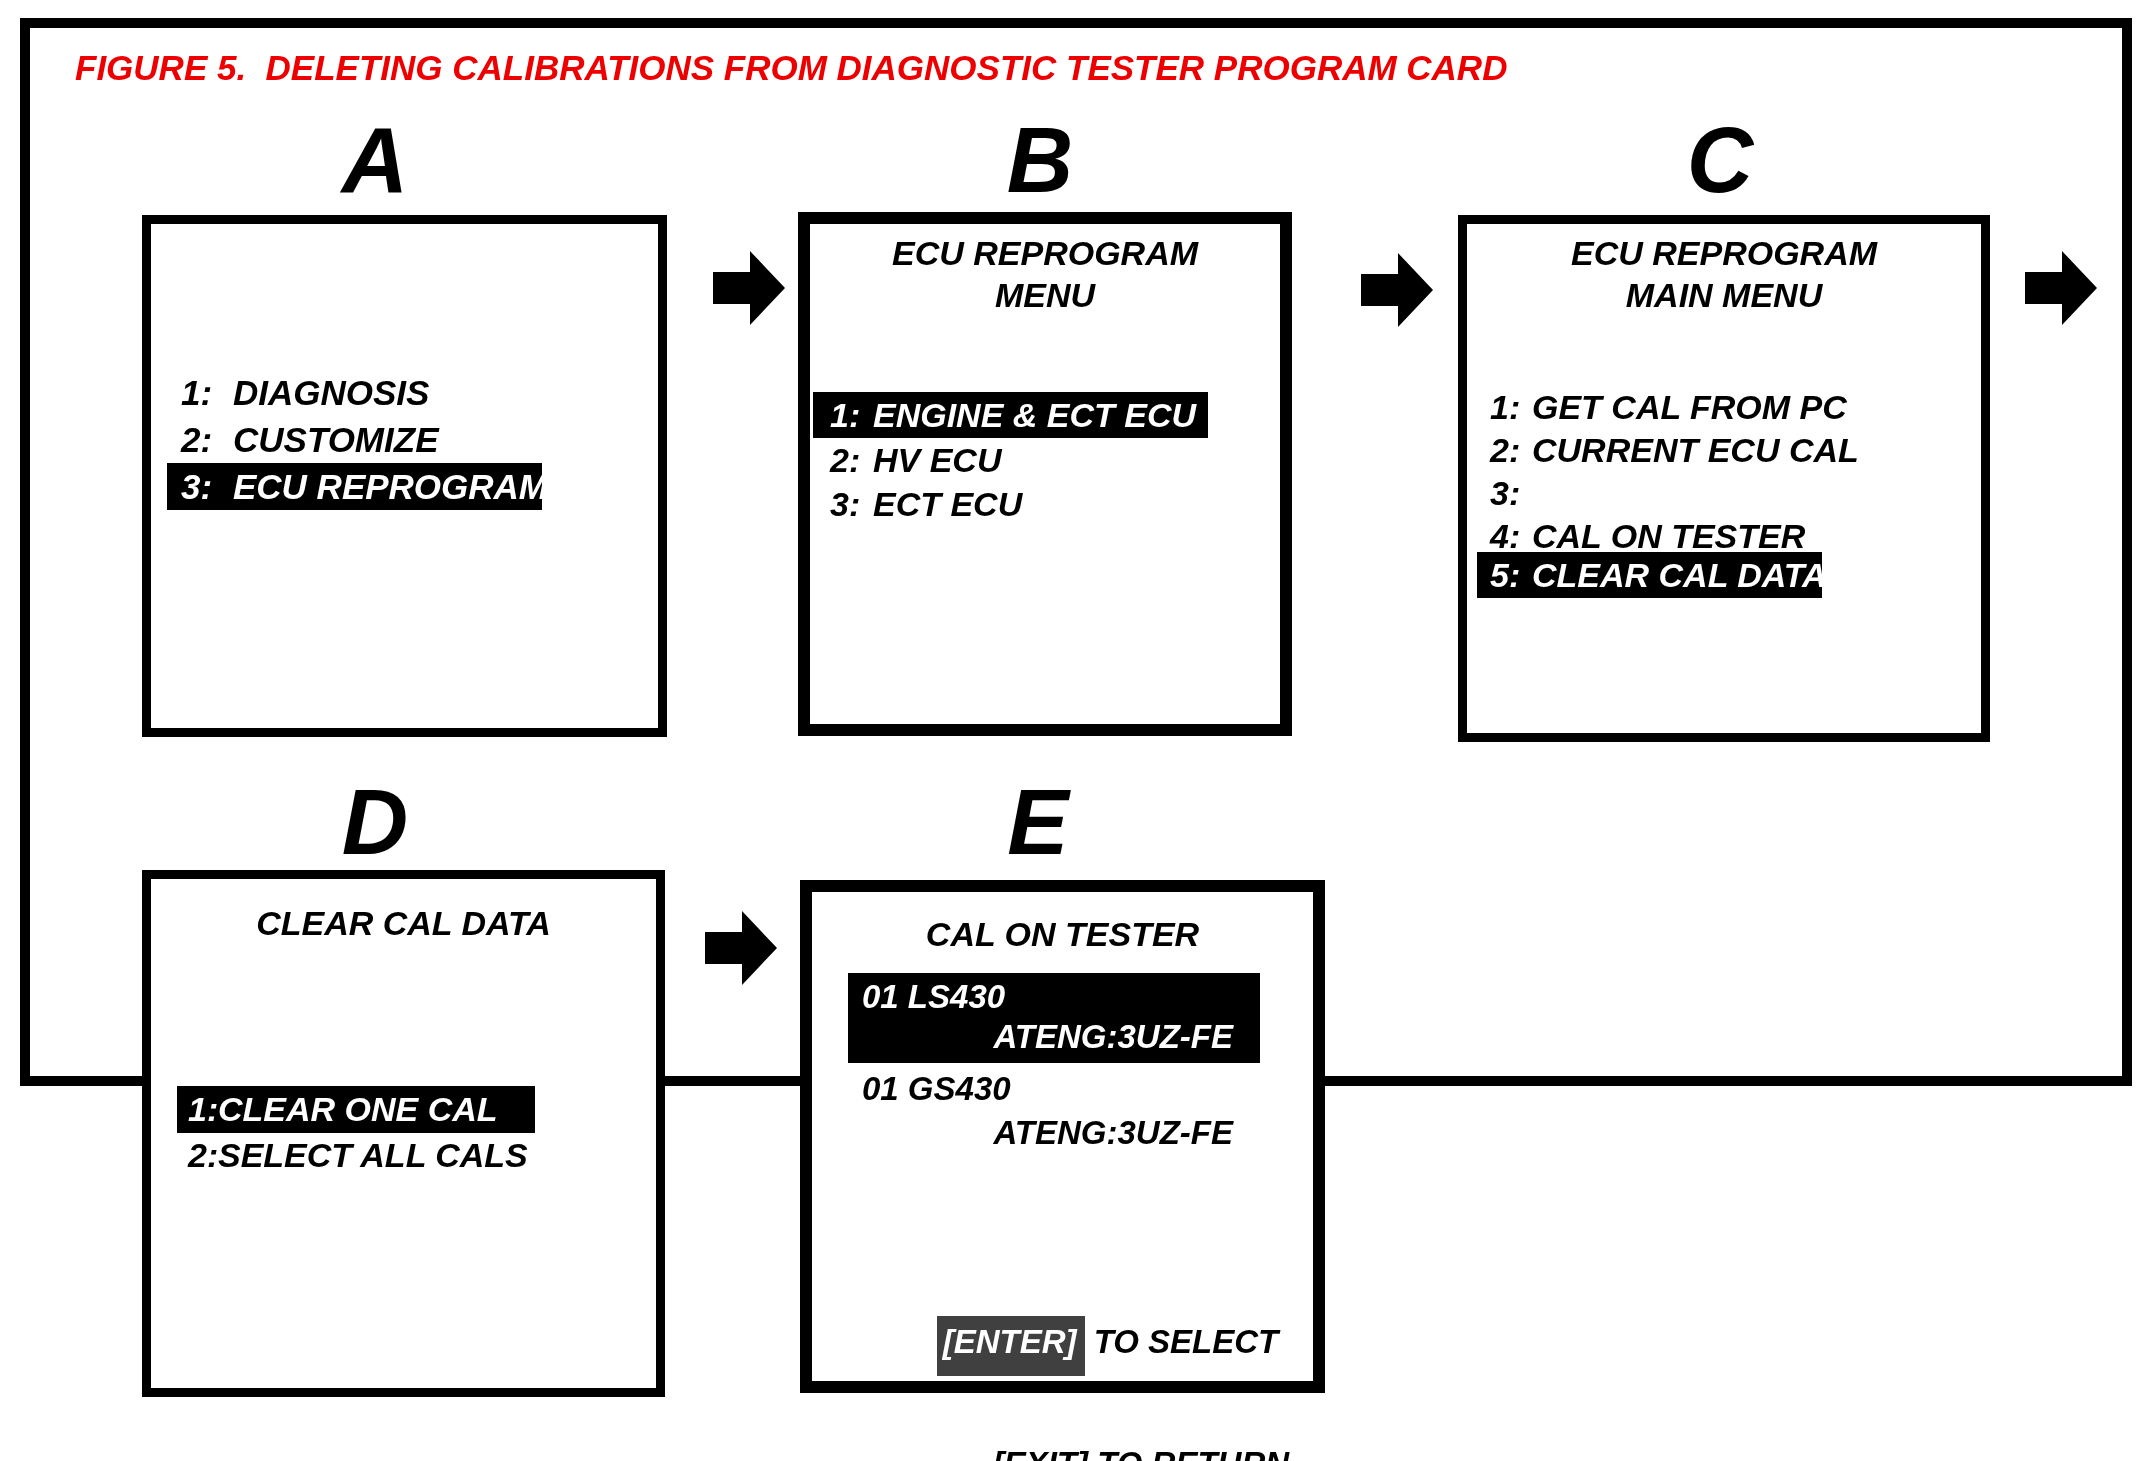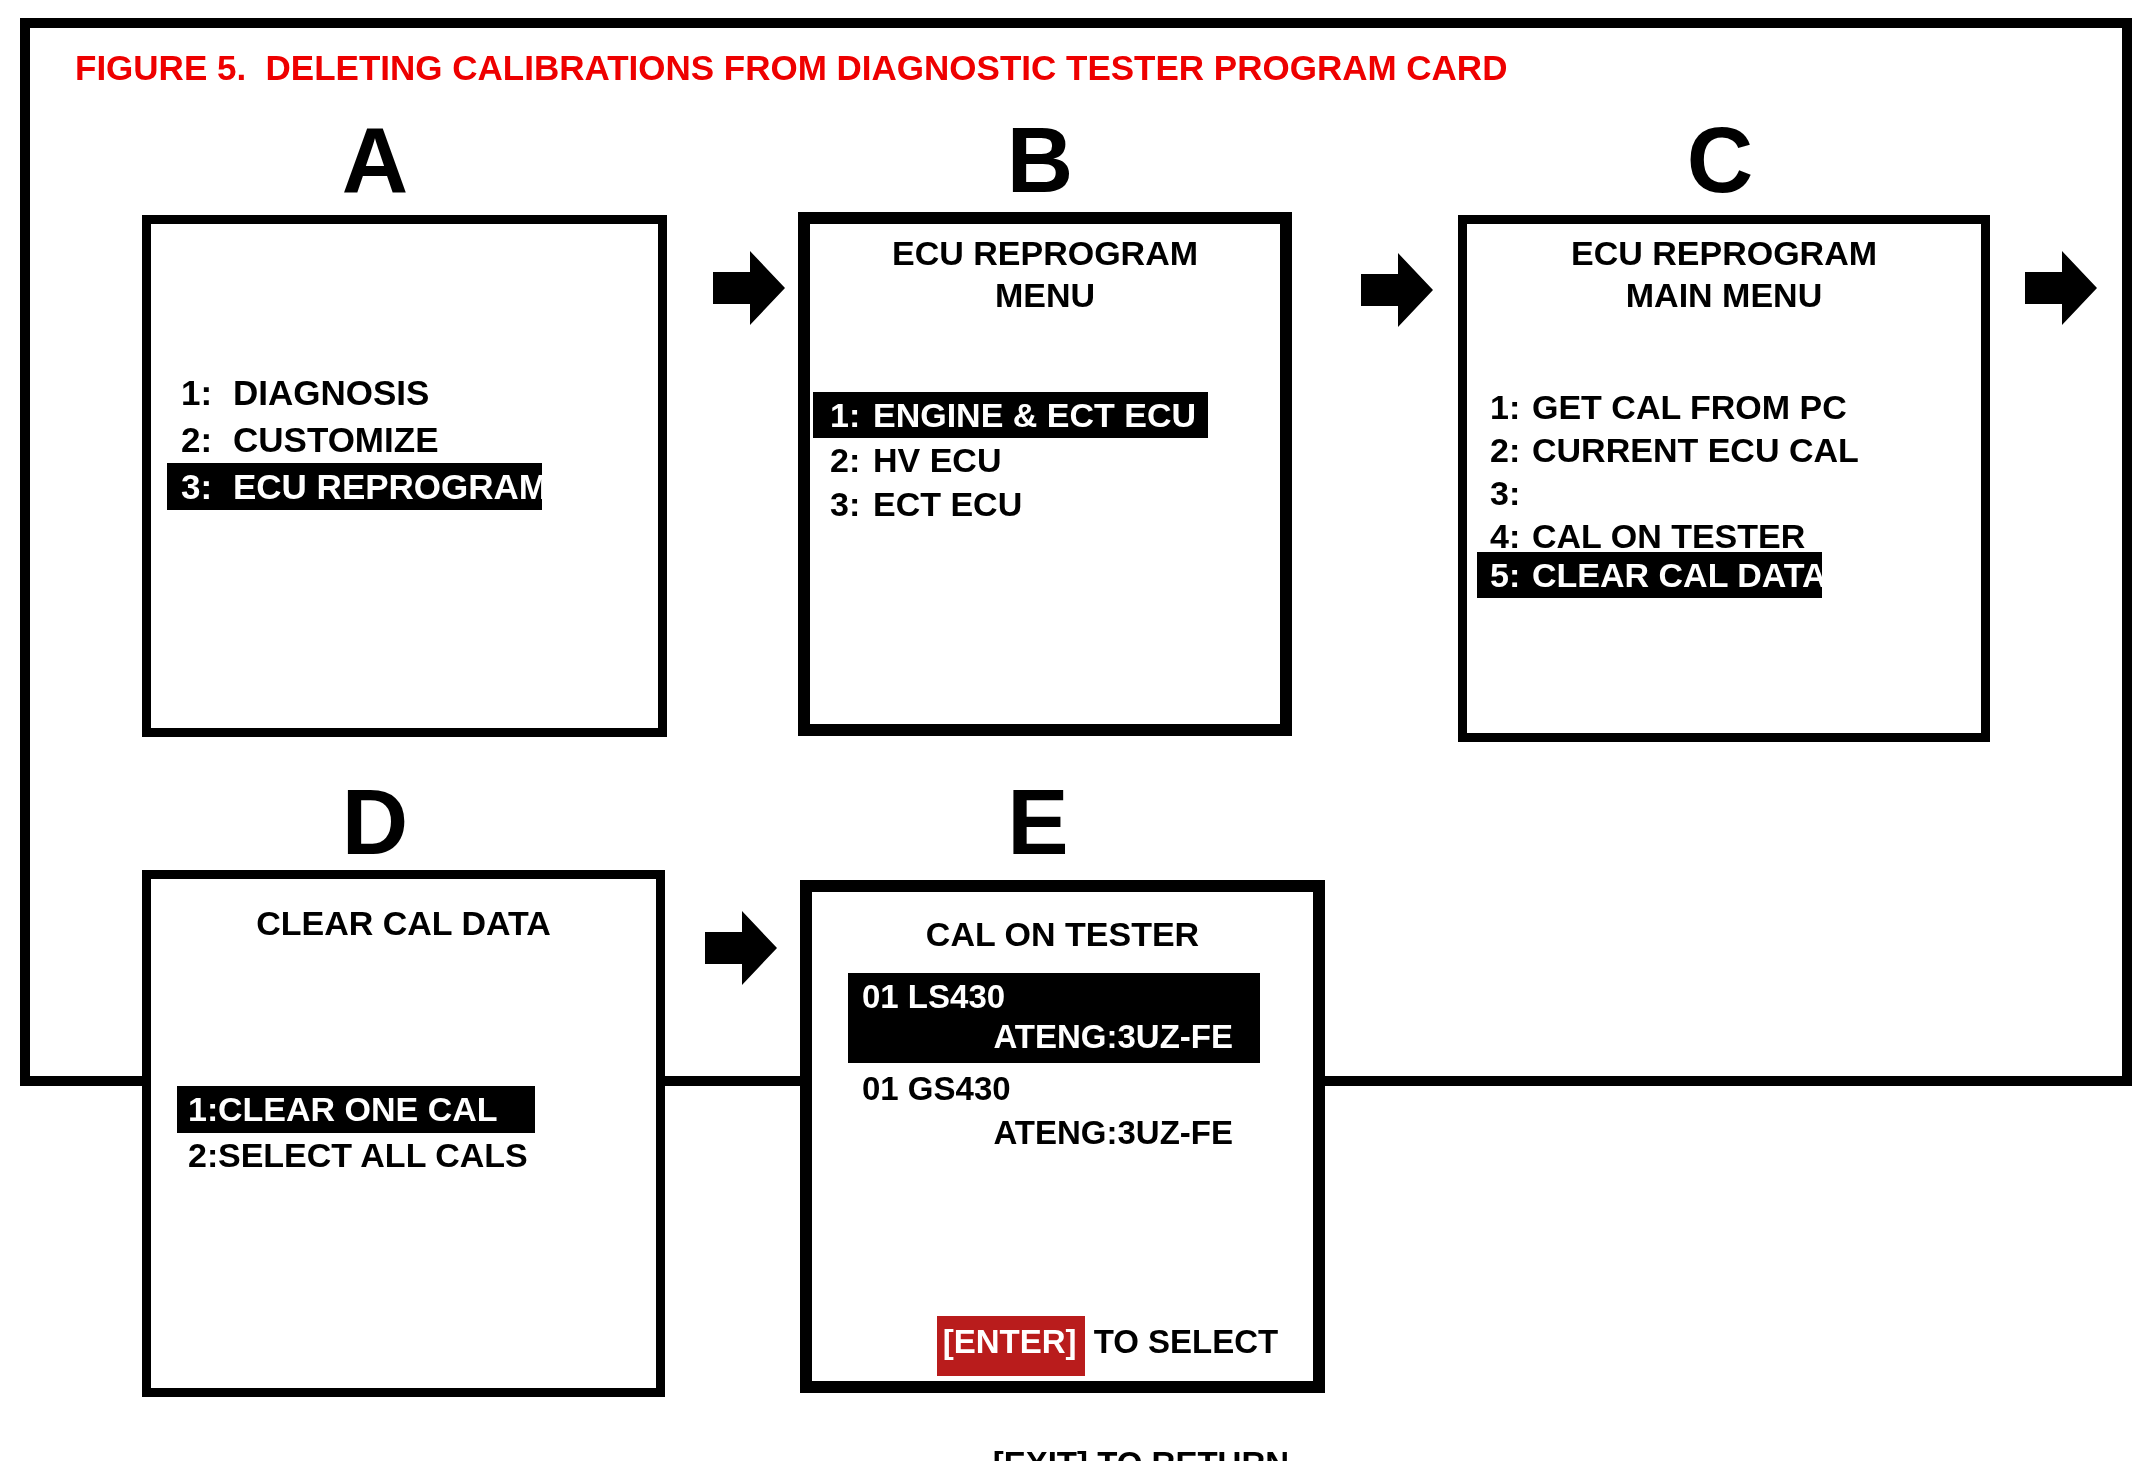--- a/index.html
+++ b/index.html
@@ -1,19 +1,19 @@
 <!DOCTYPE html>
 <html><head>
 <meta charset="utf-8">
 <style>
   html,body{margin:0;padding:0;background:#ffffff;}
   .page{position:relative;width:2145px;height:1461px;background:#fff;
         font-family:"Liberation Sans",sans-serif;font-weight:bold;color:#000;overflow:hidden;}
   .frame{position:absolute;left:20px;top:18px;width:2112px;height:1068px;
-         border:10px solid #000;box-sizing:border-box;}
+         border:10px solid #000;box-sizing:border-box;font-style:italic;}
   .fig-title{position:absolute;left:45px;top:20px;font-size:35px;letter-spacing:0;
              white-space:pre;color:#ee0000;}
   .step-letter{position:absolute;width:120px;text-align:center;font-size:92px;line-height:92px;}
   .panel{position:absolute;background:#fff;border:9px solid #000;box-sizing:border-box;}
   .panel.thick{border-width:12px;}
   .scr-title{text-align:center;font-size:34px;line-height:42px;margin-top:8px;letter-spacing:0;}
   .mi{display:flex;align-items:center;font-size:35px;white-space:pre;}
   .mi .num{flex:0 0 auto;}
   .hl{background:#000;color:#fff;box-sizing:border-box;}
   
@@ -43,21 +43,21 @@
   .title-e{margin-top:22px;font-size:34px;line-height:40px;text-align:center;}
   .cal-block{margin-top:19px;margin-left:36px;width:412px;padding:4px 0 6px 14px;
              box-sizing:border-box;background:#000;color:#fff;}
   .cal-line{font-size:33px;line-height:40px;white-space:pre;}
   .cal-cols{display:flex;font-size:33px;line-height:40px;}
   .cal-cols .col1{width:173px;flex:0 0 auto;text-align:right;}
   .cal-entry{margin-top:4px;padding-left:50px;}
   .cal-entry .cal-line,.cal-entry .cal-cols{line-height:44px;}
   .e-footer{position:absolute;left:33px;top:379px;font-size:33px;}
   .e-footer .line1{line-height:45px;white-space:pre;}
-  .key-box{display:inline-block;background:#b91c1c;color:#fff;padding:3px 8px 12px 6px;margin-bottom:-15px;}
+  .key-box{display:inline-block;background:#404040;color:#fff;padding:3px 8px 12px 6px;margin-bottom:-15px;}
   .e-footer .line2{line-height:42px;margin-top:-8px;padding-left:56px;white-space:pre;position:relative;}
   .arrow{position:absolute;}
   .arrow polygon{fill:#000;}
 </style>
 </head>
 <body>
 
 <div class="page">
   <div class="frame">
 

